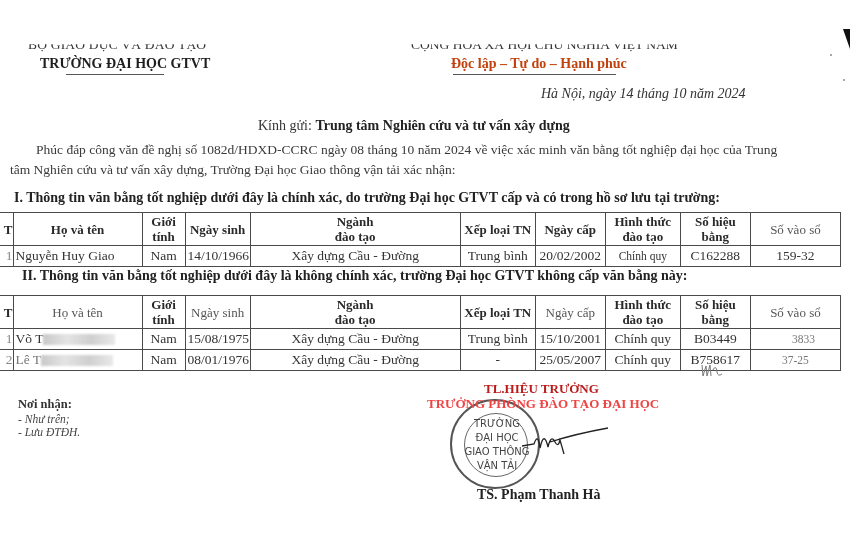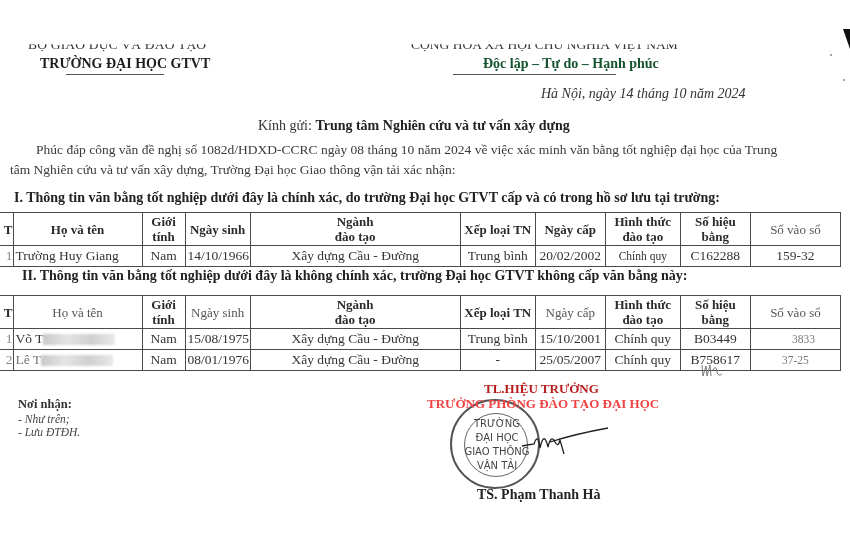--- a/index.html
+++ b/index.html
@@ -6,21 +6,21 @@
   body {
     width:850px; height:551px; overflow:hidden; background:#ffffff;
     font-family:"Liberation Serif", "DejaVu Serif", serif; color:#2a2a2a;
     position:relative;
   }
   .abs { position:absolute; white-space:nowrap; }
   .hdr-left-top { left:28px; top:37px; font-size:13.5px; letter-spacing:0.2px; color:#333; clip-path: inset(45% 0 0 0); }
   .hdr-left-school { left:40px; top:56px; font-size:14px; font-weight:bold; color:#1e1e1e; }
   .ul-left { left:66px; top:74px; width:98px; height:1px; background:#555; }
   .hdr-right-top { left:411px; top:37px; font-size:13.5px; color:#333; clip-path: inset(45% 0 0 0); text-align: center; }
-  .hdr-right-motto { left:451px; top:56px; font-size:14px; font-weight:bold; color:#14532d;margin-left:32px; }
+  .hdr-right-motto { left:451px; top:56px; font-size:14px; font-weight:bold; color:#c2410c; }
   .ul-right { left:453px; top:74px; width:163px; height:1px; background:#555; }
   .date-line { left:541px; top:86px; font-size:14px; font-style:italic; color:#333; }
   .edge-mark { left:843px; top:29px; width:0; height:0; border-left:7px solid transparent; border-right:2px solid transparent; border-top:20px solid #111; }
   .speck { background:#888; width:2px; height:2px; border-radius:1px; }
 
   .greeting { left:258px; top:118px; font-size:14px; color:#333; }
   .greeting b { font-weight:bold; color:#222; }
   .para1 { left:36px; top:142px; font-size:13.5px; color:#3a3a3a; }
   .para2 { left:10px; top:162px; font-size:13.5px; color:#3a3a3a; }
   .section { font-size:14px; font-weight:bold; color:#222; }
@@ -100,21 +100,21 @@
     <th>Ngày sinh</th>
     <th><span>Ngành</span><br><span>đào tạo</span></th>
     <th>Xếp loại TN</th>
     <th>Ngày cấp</th>
     <th><span>Hình thức</span><br><span>đào tạo</span></th>
     <th><span>Số hiệu</span><br><span>bằng</span></th>
     <th class="light">Số vào sổ</th>
   </tr>
   <tr class="row">
     <td class="first-col" style="text-align:right;padding:0;color:#888;">1</td>
-    <td class="left">Trường Huy Giang</td>
+    <td class="left">Nguyễn Huy Giao</td>
     <td>Nam</td>
     <td>14/10/1966</td>
     <td>Xây dựng Cầu - Đường</td>
     <td>Trung bình</td>
     <td>20/02/2002</td>
     <td class="small">Chính quy</td>
     <td>C162288</td>
     <td>159-32</td>
   </tr>
 </tbody>

